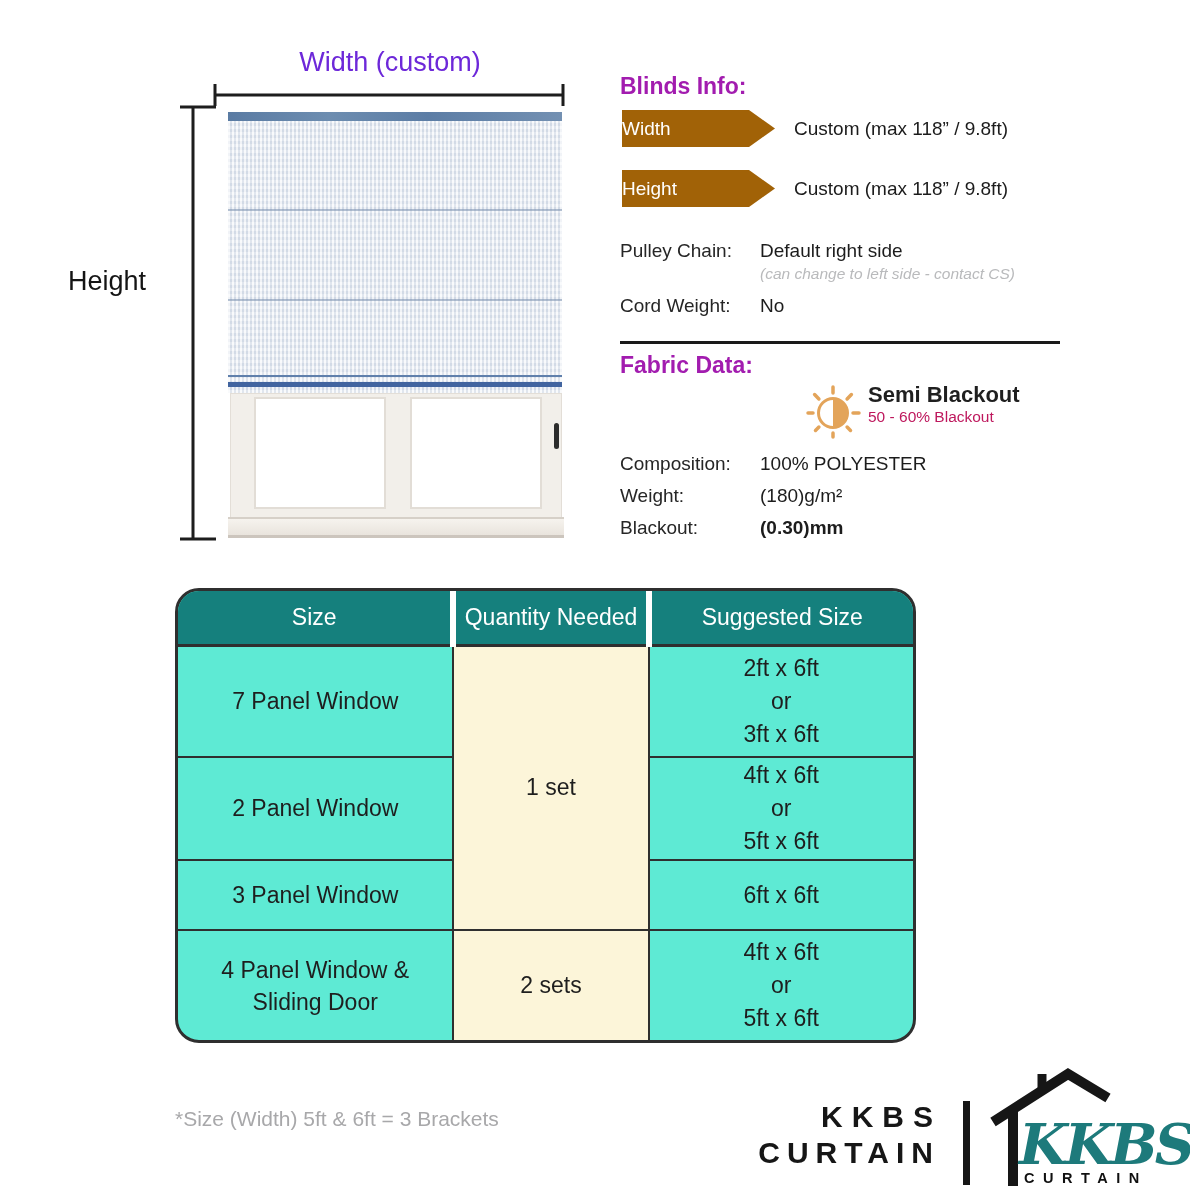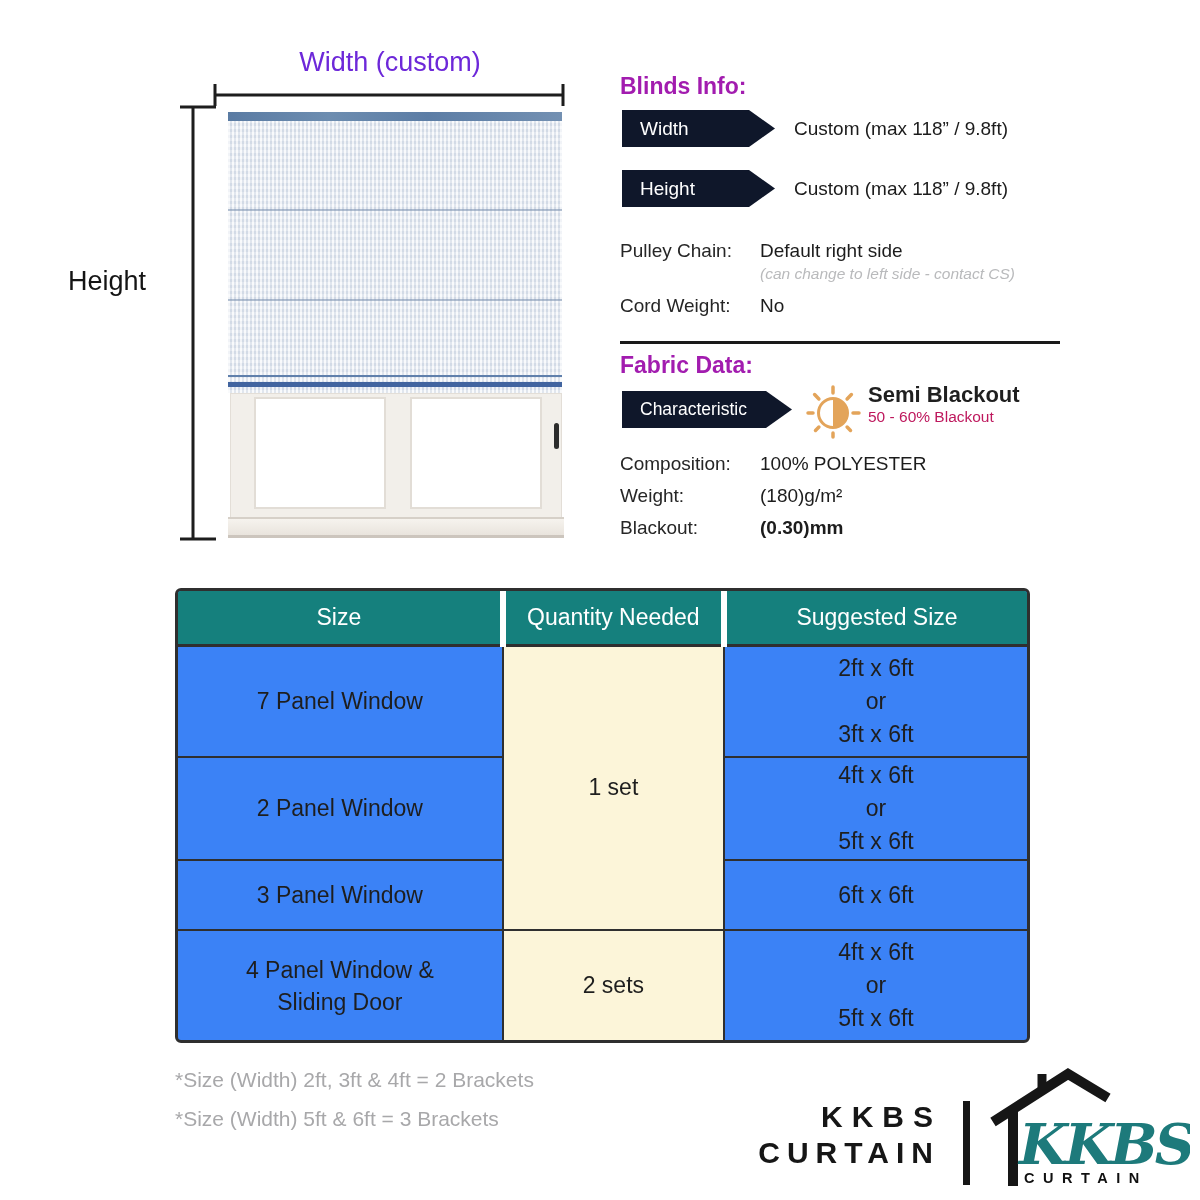--- a/index.html
+++ b/index.html
@@ -32,22 +32,22 @@
   .pane-l{left:24px;} .pane-r{left:180px;}
   .sill{position:absolute;left:-2px;right:-2px;bottom:0;height:16px;
         background:linear-gradient(#f6f3ee,#e9e4dd);
         border-top:2px solid #d6d0c8;border-bottom:3px solid #ccc5bd;}
   .handle{position:absolute;right:3px;top:30px;width:5px;height:26px;border-radius:3px;background:#2c2c2c;}
 
   
   .sec-title{position:absolute;left:620px;font-size:23px;font-weight:700;color:#a21caf;}
   .binfo{top:73px;} .fdata{top:352px;}
 
-  .badge{position:absolute;left:622px;height:37px;background:#0f172a;color:#ffffff;
-         display:flex;align-items:center;padding-left:18px;box-sizing:border-box;
+  .badge{position:absolute;left:622px;height:37px;background:#a16207;color:#ffffff;
+         display:flex;align-items:center;box-sizing:border-box;
          font-size:19px;
          clip-path:polygon(0 0, calc(100% - 26px) 0, 100% 50%, calc(100% - 26px) 100%, 0 100%);}
   .b-width{top:110px;width:153px;}
   .b-height{top:170px;width:153px;}
   .b-char{top:391px;width:170px;font-size:17.5px;}
 
   .val{position:absolute;font-size:19px;color:#1c1c1c;}
   .v-width{left:794px;top:118px;}
   .v-height{left:794px;top:178px;}
 
@@ -59,23 +59,23 @@
   .divider{position:absolute;left:620px;top:341px;width:440px;height:3px;background:#1a1a1a;}
 
   .sun-icon{position:absolute;left:806px;top:382px;}
   .semi-blackout{position:absolute;left:868px;top:382px;font-size:22px;font-weight:700;color:#1f1f1f;}
   .blackout-note{position:absolute;left:868px;top:408px;font-size:15.5px;color:#be185d;}
   .l-comp{top:453px;} .v-comp{top:453px;}
   .l-weight{top:485px;} .v-weight{top:485px;}
   .l-thick{top:517px;} .v-thick{top:517px;font-weight:bold;}
 
   
-  .size-table-wrap{position:absolute;left:175px;top:588px;width:855px;height:455px;
-                   border:3px solid #2f2f2f;border-radius:6px;overflow:hidden;
-                   box-sizing:border-box;background:#3b82f6;}
+  .size-table-wrap{position:absolute;left:175px;top:588px;width:741px;height:455px;
+                   border:3px solid #2f2f2f;border-radius:24px;overflow:hidden;
+                   box-sizing:border-box;background:#5eead4;}
   table.size-table{width:100%;height:100%;border-collapse:collapse;border:hidden;}
   .size-table th{background:#15807d;color:#ffffff;font-size:23px;font-weight:500;
                  border-bottom:3px solid #2f2f2f;text-align:center;}
   .size-table th + th{border-left:6px solid #ffffff;}
   .size-table td{border:2px solid #2f2f2f;font-size:23px;color:#1e1e1e;
                  text-align:center;vertical-align:middle;}
   .col-size{width:326px;} .col-qty{width:222px;} .col-sug{width:304px;}
   .qty-cell{background:#fcf5d9;}
   .sug-line{line-height:33px;}
   .wrap-narrow{max-width:255px;margin:0 auto;line-height:32px;}
@@ -137,21 +137,20 @@
   <div class="ivalue v-pulley">Default right side</div>
   <div class="n-pulley">(can change to left side - contact CS)</div>
 
   <div class="ilabel l-cord">Cord Weight:</div>
   <div class="ivalue v-cord">No</div>
 
   <div class="divider"></div>
 
   <div class="sec-title fdata">Fabric Data:</div>
 
-  <div class="badge b-char">Characteristic</div>
 
   <svg class="sun-icon" width="58" height="58" viewBox="0 0 58 58">
     <g stroke="#E3A45A" stroke-width="3.5" stroke-linecap="round">
       <line x1="47" y1="31" x2="53" y2="31"></line>
       <line x1="41.1" y1="16.9" x2="45.4" y2="12.6"></line>
       <line x1="27" y1="11" x2="27" y2="5"></line>
       <line x1="12.9" y1="16.9" x2="8.6" y2="12.6"></line>
       <line x1="7" y1="31" x2="2" y2="31"></line>
       <line x1="12.9" y1="45.1" x2="9.5" y2="48.5"></line>
       <line x1="27" y1="51" x2="27" y2="55"></line>
@@ -214,21 +213,20 @@
         <td>
           <div class="sug-line">4ft x 6ft</div>
           <div class="sug-line">or</div>
           <div class="sug-line">5ft x 6ft</div>
         </td>
       </tr>
     </tbody>
       </table>
   </div>
 
-  <div class="note note1">*Size (Width) 2ft, 3ft &amp; 4ft = 2 Brackets</div>
   <div class="note note2">*Size (Width) 5ft &amp; 6ft = 3 Brackets</div>
 
   <div class="wordmark">
     <span class="wm1">KKBS</span>
     <span class="wm2">CURTAIN</span>
   </div>
   <div class="brand-bar"></div>
 
   <svg class="house-logo" width="205" height="130" viewBox="0 0 205 130">
     <path d="M8 62 L83 14 L123 38" fill="none" stroke="#161616" stroke-width="10" stroke-linejoin="miter"></path>

